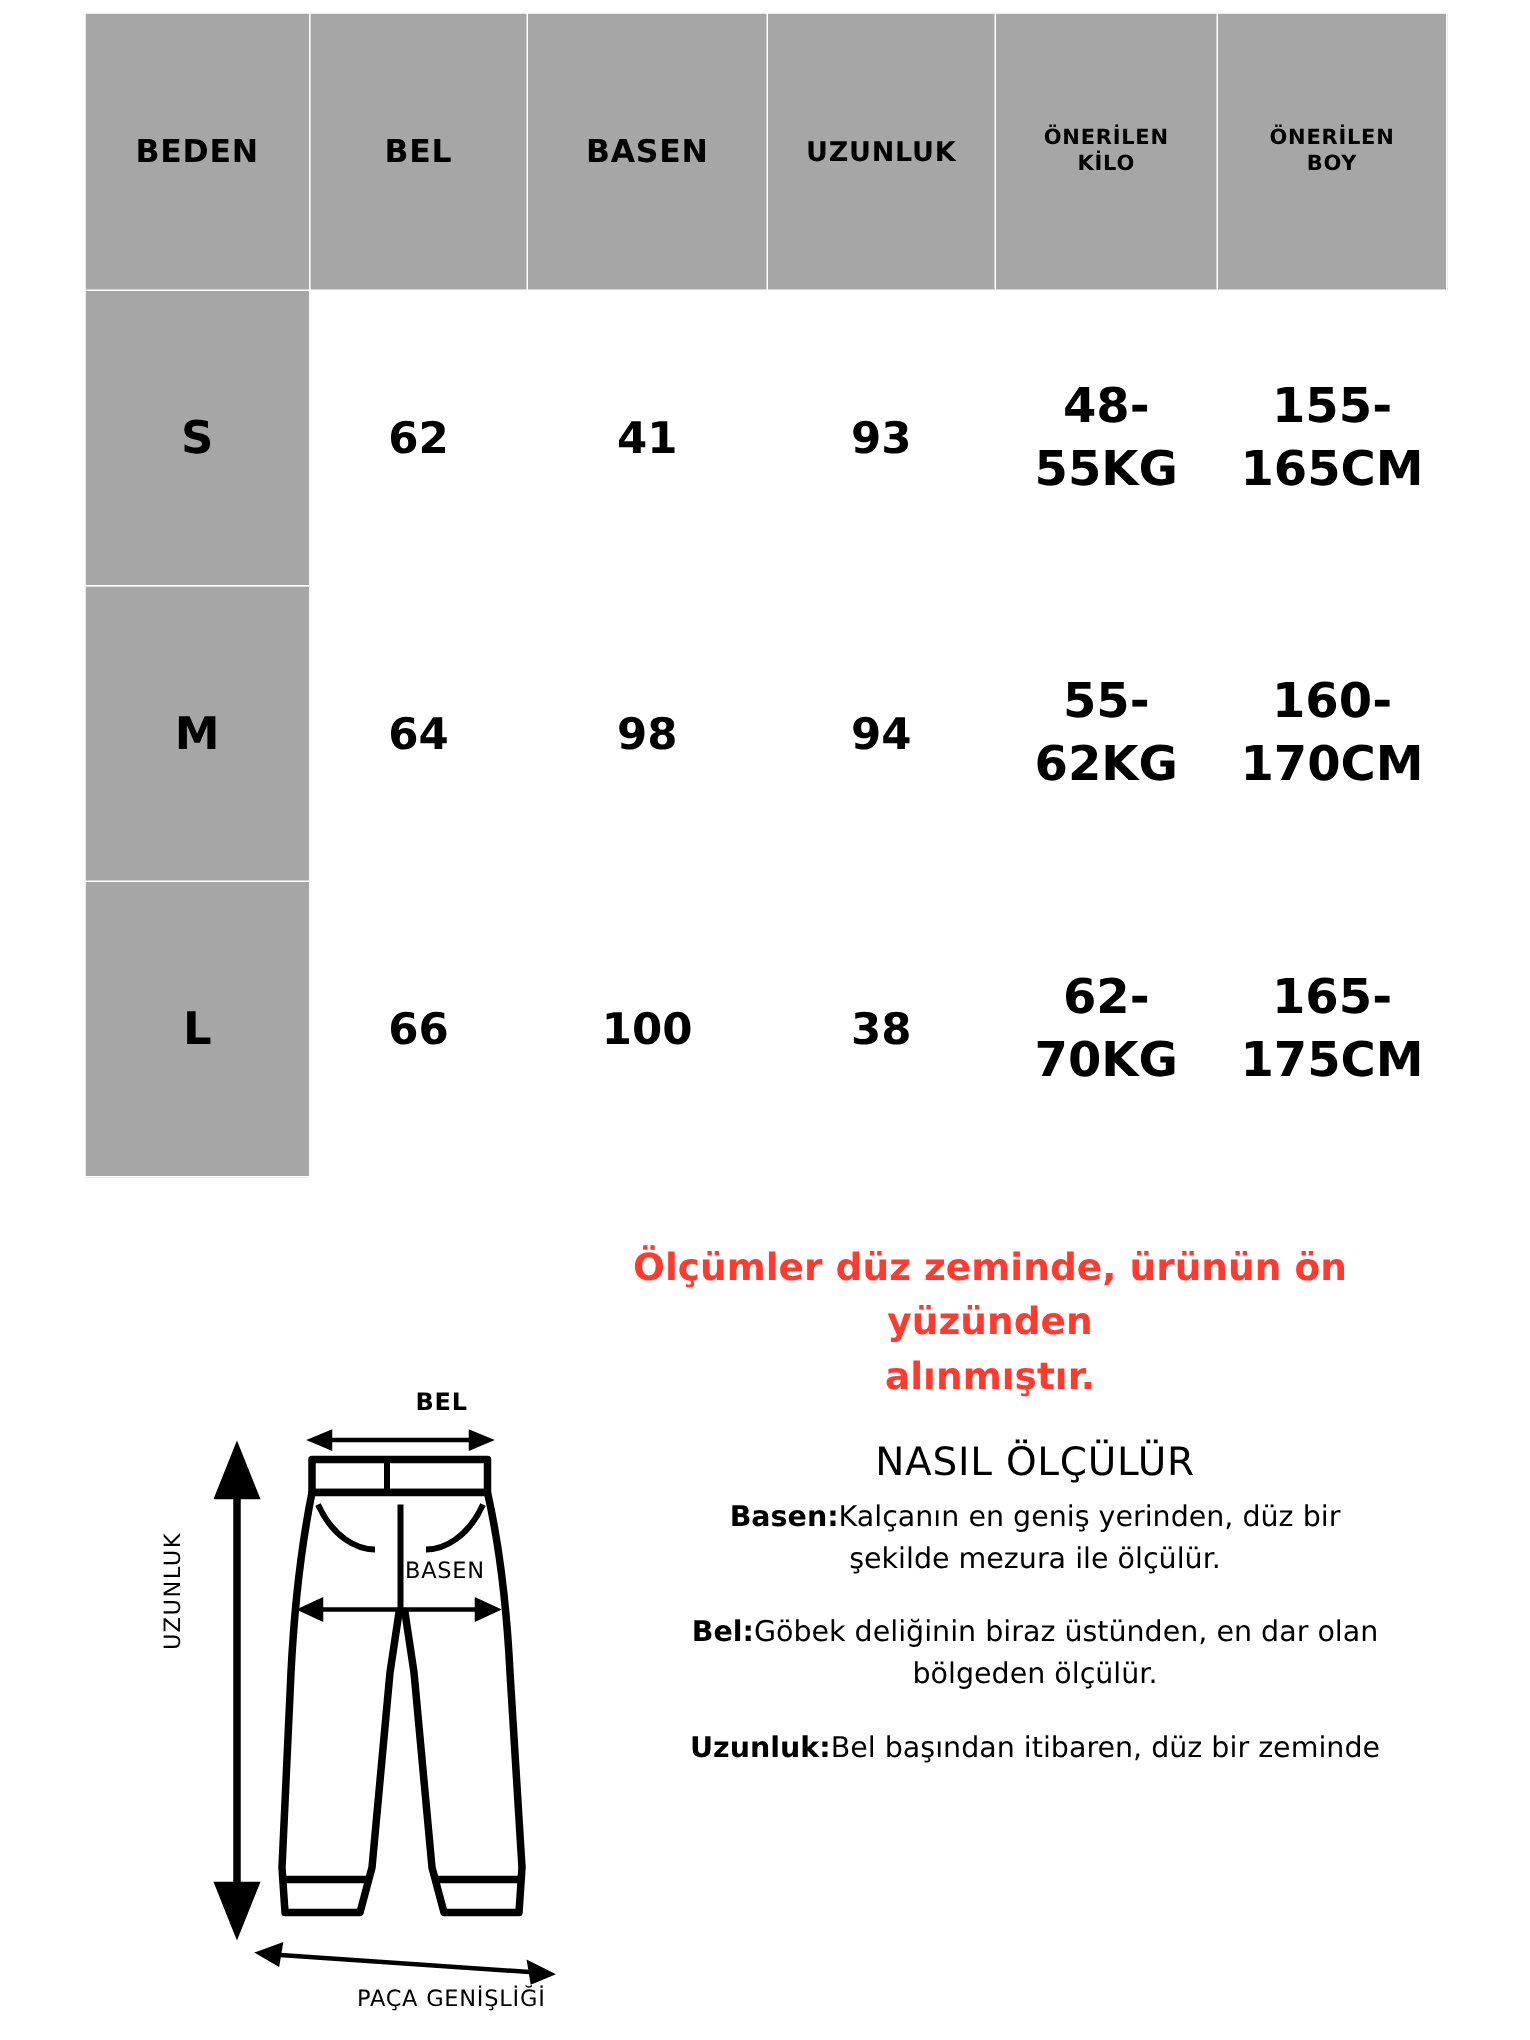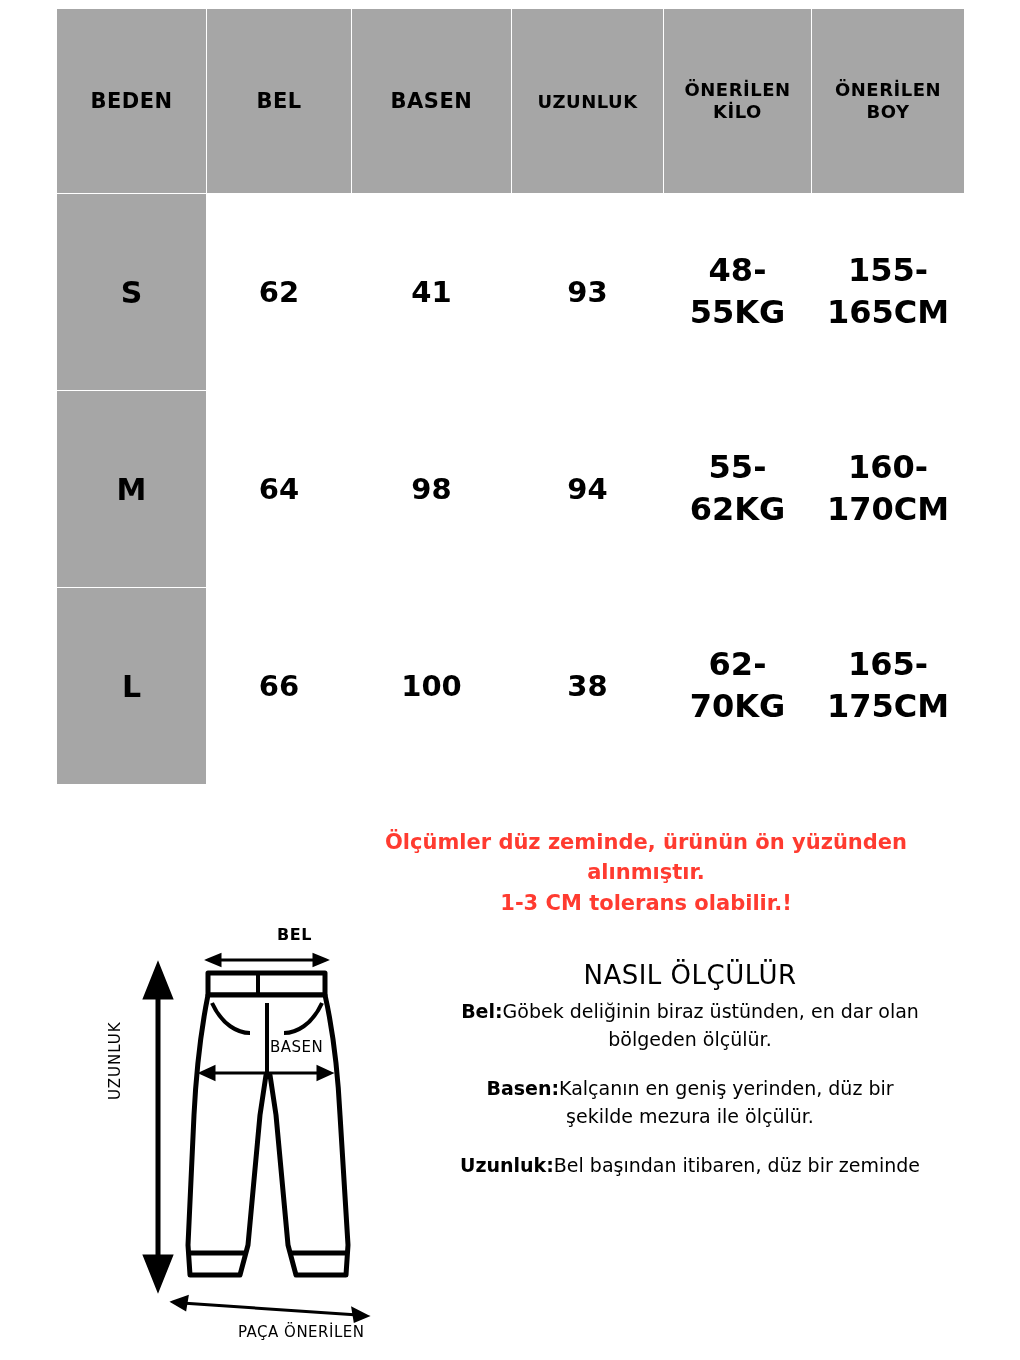--- a/index.html
+++ b/index.html
@@ -37,21 +37,21 @@
     background: #a6a6a6;
     height: 185px;
     font-size: 21px;
     letter-spacing: 0.5px;
     padding: 4px 2px;
   }
   .size-table thead th.small {
     font-size: 18px;
   }
   .size-table thead th.two-line {
-    font-size: 18px;
+    font-size: 14px;
     line-height: 1.25;
   }
   .size-table tbody td {
     background: #ffffff;
     height: 197px;
     font-size: 29px;
   }
   .size-table tbody td.size-label {
     background: #a6a6a6;
     font-size: 30px;
@@ -66,26 +66,26 @@
   .col-beden { width: 150px; }
   .col-bel   { width: 145px; }
   .col-basen { width: 160px; }
   .col-uzun  { width: 152px; }
   .col-kilo  { width: 148px; }
   .col-boy   { width: 153px; }
 
   
   .note {
     position: absolute;
-    left: 336px;
+    left: 350px;
     top: 827px;
     width: 620px;
     text-align: center;
     color: #ff3b30;
-    font-size: 21px;
+    font-size: 25px;
     font-weight: bold;
     line-height: 1.45;
   }
   .note .line2 { font-weight: bold; }
 
   
   .howto {
     position: absolute;
     left: 420px;
     top: 960px;
@@ -204,34 +204,33 @@
           <span>165-</span><br>
           <span>175CM</span>
         </td>
       </tr>
     </tbody>
   </table>
 
   <div class="note">
     <span>Ölçümler düz zeminde, ürünün ön yüzünden</span><br>
     <span>alınmıştır.</span><br>
-    <span class="line2">1-3 CM tolerans olabilir.!</span>
   </div>
 
   <div class="howto">
     <div class="howto-title">NASIL ÖLÇÜLÜR</div>
+
+    <div class="howto-item">
+      <b>Basen:</b><span>Kalçanın en geniş yerinden, düz bir</span><br>
+      <span>şekilde mezura ile ölçülür.</span>
+    </div>
 
     <div class="howto-item">
       <b>Bel:</b><span>Göbek deliğinin biraz üstünden, en dar olan</span><br>
       <span>bölgeden ölçülür.</span>
-    </div>
-
-    <div class="howto-item">
-      <b>Basen:</b><span>Kalçanın en geniş yerinden, düz bir</span><br>
-      <span>şekilde mezura ile ölçülür.</span>
     </div>
 
     <div class="howto-item">
       <b>Uzunluk:</b><span>Bel başından itibaren, düz bir zeminde</span><br>
     </div>
   </div>
 
   <div class="diagram">
     <svg width="360" height="430" viewBox="0 0 360 430">
 
@@ -289,16 +288,16 @@
       <g stroke="#000" stroke-width="3" fill="#000">
         <line x1="112" y1="388" x2="288" y2="400"></line>
         <polygon points="103,387 117,382 115,394"></polygon>
         <polygon points="297,401 283,394 285,406"></polygon>
       </g>
     </svg>
 
     <div class="diag-label label-bel">BEL</div>
     <div class="diag-label label-basen">BASEN</div>
     <div class="diag-label label-uzunluk">UZUNLUK</div>
-    <div class="diag-label label-paca">PAÇA ÖNERİLEN</div>
+    <div class="diag-label label-paca">PAÇA GENİŞLİĞİ</div>
   </div>
 
 </div>
 
 </body></html>

